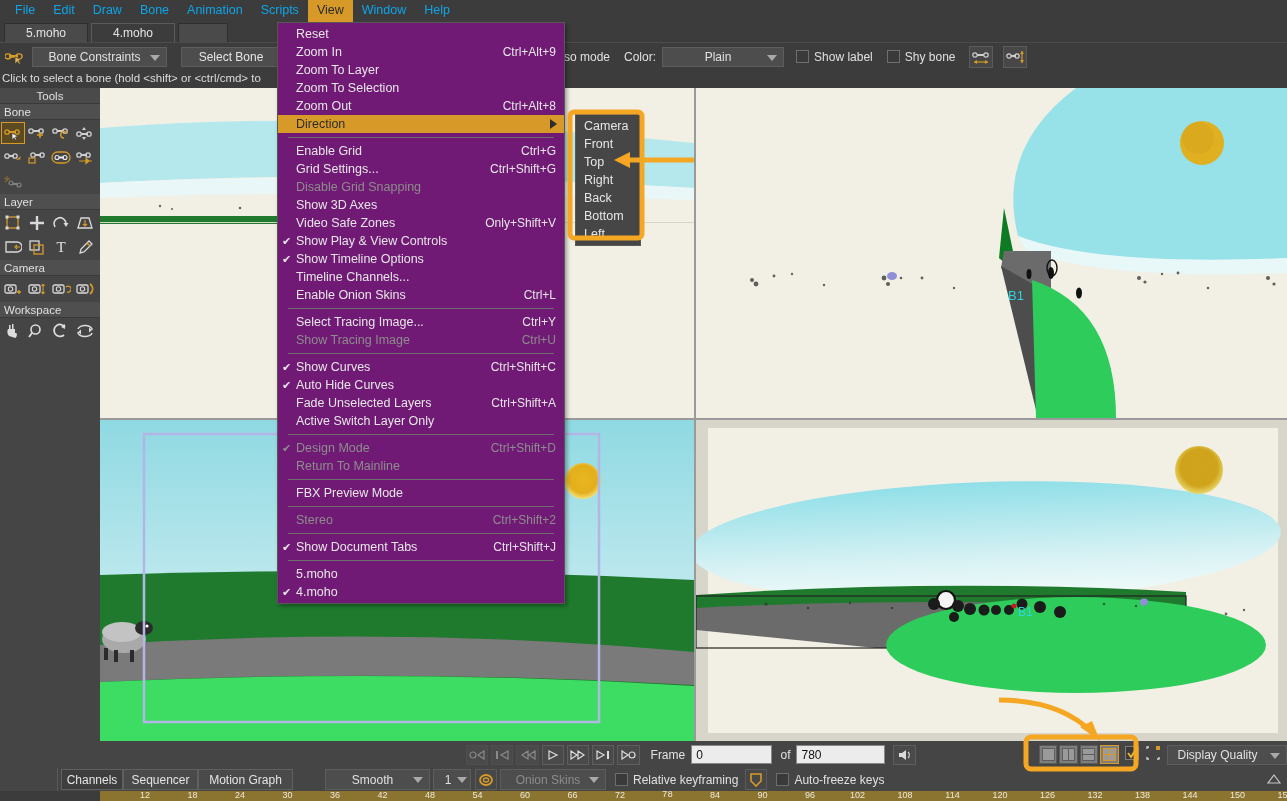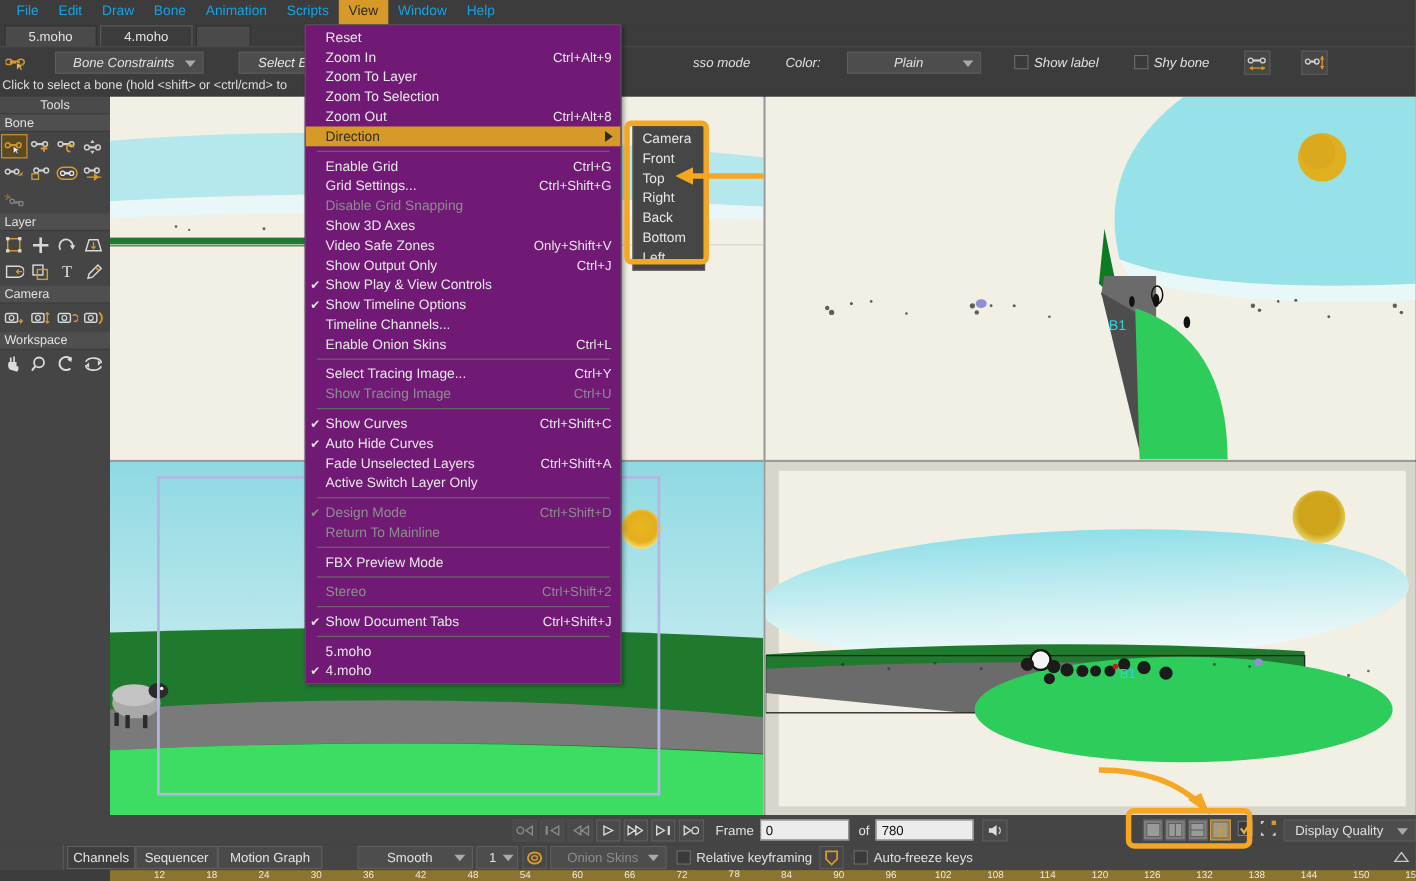--- a/index.html
+++ b/index.html
@@ -34,22 +34,22 @@
     background: #4a4a4a; border: 1px solid #2e2e2e;
     border-bottom: none;
     display: flex; align-items: center; justify-content: center;
     font-size: 12px; color: #e3e3e3;
   }
   .doctabs .tab.sel { background: #3c3c3c; border-color: #5a5a5a; }
   .doctabs .tabfill { width: 50px; height: 19px; background: #4a4a4a; border:1px solid #2e2e2e; border-bottom:none;}
   
   .optbar {
     height: 28px; background: #3c3c3c; display: flex; align-items: center;
-    padding: 0 4px; gap: 24px; border-top: 1px solid #4c4c4c;
-    position: relative; z-index: 5; font-style: italic;
+    padding: 0 4px; gap: 6px; border-top: 1px solid #4c4c4c;
+    position: relative; z-index: 5;
   }
   .toolicon-sm {
     width: 22px; height: 20px; display:flex; align-items:center; justify-content:center;
   }
   .combo {
     height: 20px; background: #4d4d4d; border: 1px solid #5d5d5d;
     display: flex; align-items: center; color: #e0e0e0; font-size: 12px;
     position: relative; padding: 0 18px 0 8px;
     justify-content: center;
   }
@@ -787,24 +787,20 @@
       <span>Disable Grid Snapping</span>
     </div>
     <div class="ditem">
       <span>Show 3D Axes</span>
     </div>
     <div class="ditem">
       <span>Video Safe Zones</span>
       <span class="sc">Only+Shift+V</span>
     </div>
     <div class="ditem">
-      <span>Show Output Only</span>
-      <span class="sc">Ctrl+J</span>
-    </div>
-    <div class="ditem">
       <span class="ck">✔</span>
       <span>Show Play &amp; View Controls</span>
     </div>
     <div class="ditem">
       <span class="ck">✔</span>
       <span>Show Timeline Options</span>
     </div>
     <div class="ditem">
       <span>Timeline Channels...</span>
     </div>

